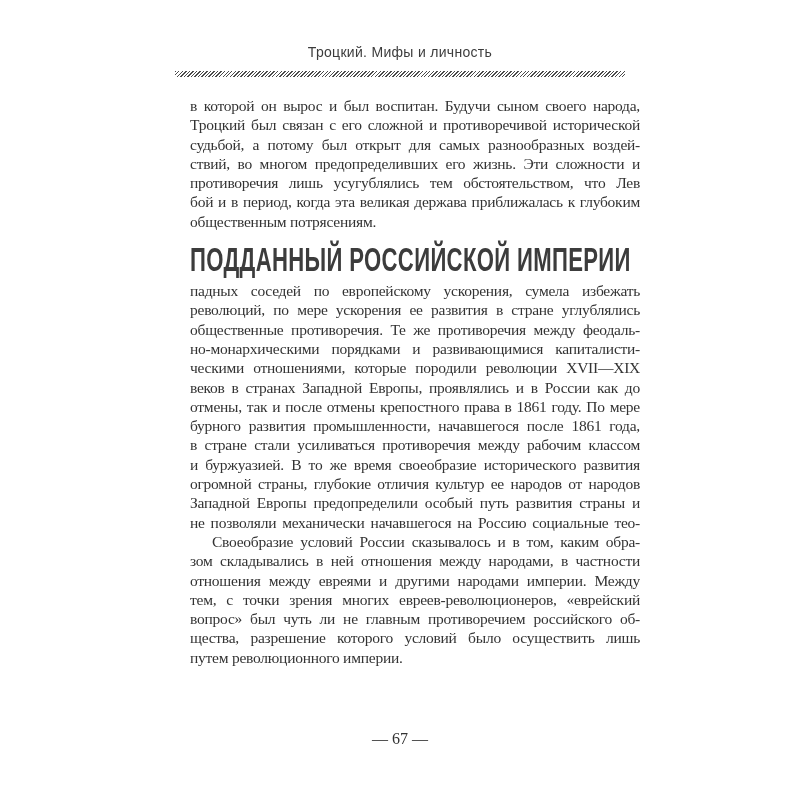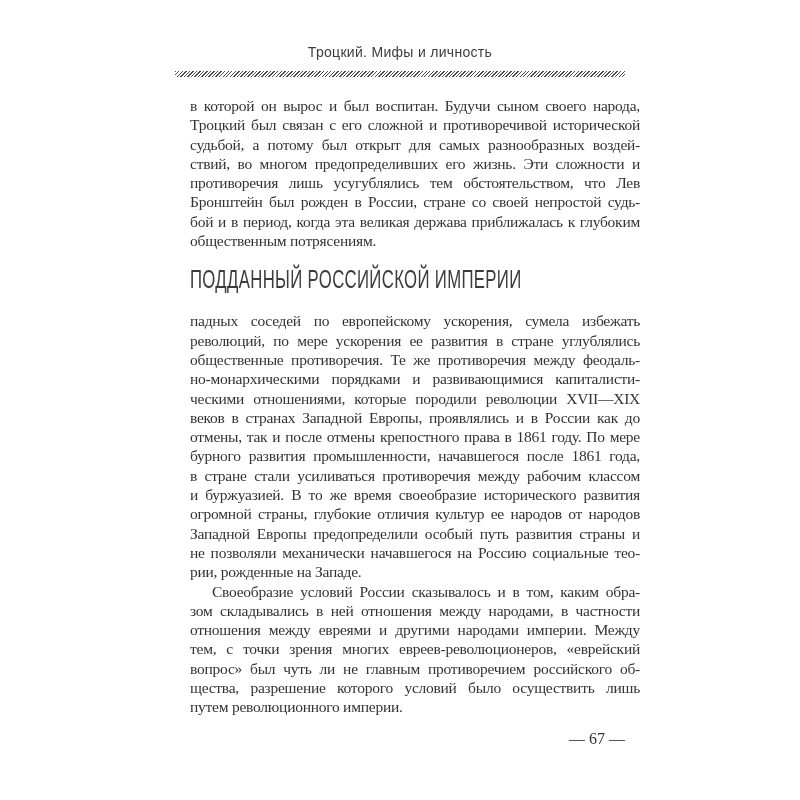--- a/index.html
+++ b/index.html
@@ -48,40 +48,40 @@
     font-size: 15.5px;
     letter-spacing: -0.25px;
     text-align: justify;
     text-align-last: justify;
     overflow: hidden;
     white-space: nowrap;
   }
   .line.last { text-align-last: left; }
   .line.first-indent { text-indent: 22px; }
   .section-heading {
-    margin: 12px 0 15px 0;
+    margin: 12px 0 4px 0;
     height: 34px;
     line-height: 34px;
     font-family: "Liberation Sans", "DejaVu Sans", sans-serif;
-    font-weight: 400;
-    font-size: 25px;
+    font-weight: 700;
+    font-size: 33px;
     color: var(--heading);
     white-space: nowrap;
   }
   .section-heading .squeeze {
     display: inline-block;
     transform: scaleX(0.67);
     transform-origin: left center;
     letter-spacing: 0.5px;
   }
   
   .page-number {
     position: absolute;
     left: 175px; top: 729px; width: 450px;
-    text-align: right;
+    text-align: center;
     font-size: 16px;
     line-height: 19px;
     color: var(--text);
   }
 </style>
 </head>
 <body>
 
 <div class="page">
 
@@ -90,21 +90,20 @@
   <div class="header-divider"></div>
 
   <div class="column">
 
     <p class="para">
       <span class="line">в которой он вырос и был воспитан. Будучи сыном своего народа,</span>
       <span class="line">Троцкий был связан с его сложной и противоречивой исторической</span>
       <span class="line">судьбой, а потому был открыт для самых разнообразных воздей-</span>
       <span class="line">ствий, во многом предопределивших его жизнь. Эти сложности и</span>
       <span class="line">противоречия лишь усугублялись тем обстоятельством, что Лев</span>
-      <span class="line">Бронштейн был рожден в России, стране со своей непростой судь-</span>
       <span class="line">бой и в период, когда эта великая держава приближалась к глубоким</span>
       <span class="line last">общественным потрясениям.</span>
     </p>
 
     <h1 class="section-heading">
       <span class="squeeze">ПОДДАННЫЙ РОССИЙСКОЙ ИМПЕРИИ</span>
     </h1>
 
     <p class="para">
       <span class="line">падных соседей по европейскому ускорения, сумела избежать</span>
@@ -113,21 +112,20 @@
       <span class="line">но-монархическими порядками и развивающимися капиталисти-</span>
       <span class="line">ческими отношениями, которые породили революции XVII—XIX</span>
       <span class="line">веков в странах Западной Европы, проявлялись и в России как до</span>
       <span class="line">отмены, так и после отмены крепостного права в 1861 году. По мере</span>
       <span class="line">бурного развития промышленности, начавшегося после 1861 года,</span>
       <span class="line">в стране стали усиливаться противоречия между рабочим классом</span>
       <span class="line">и буржуазией. В то же время своеобразие исторического развития</span>
       <span class="line">огромной страны, глубокие отличия культур ее народов от народов</span>
       <span class="line">Западной Европы предопределили особый путь развития страны и</span>
       <span class="line">не позволяли механически начавшегося на Россию социальные тео-</span>
-      <span class="line last">рии, рожденные на Западе.</span>
     </p>
 
     <p class="para">
       <span class="line first-indent">Своеобразие условий России сказывалось и в том, каким обра-</span>
       <span class="line">зом складывались в ней отношения между народами, в частности</span>
       <span class="line">отношения между евреями и другими народами империи. Между</span>
       <span class="line">тем, с точки зрения многих евреев-революционеров, «еврейский</span>
       <span class="line">вопрос» был чуть ли не главным противоречием российского об-</span>
       <span class="line">щества, разрешение которого условий было осуществить лишь</span>
       <span class="line last">путем революционного империи.</span>

